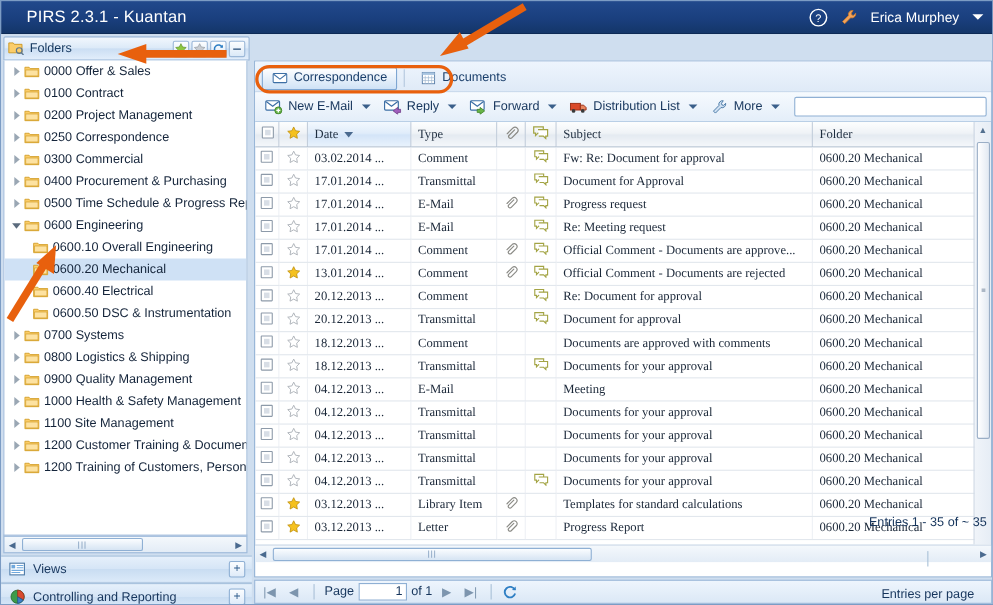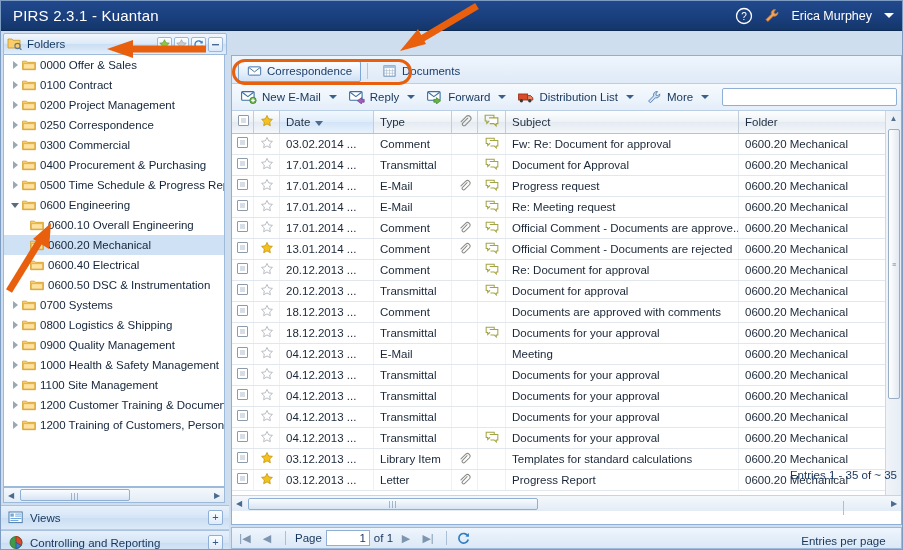--- a/index.html
+++ b/index.html
@@ -23,21 +23,21 @@
   
   .titlebar {
     position: absolute; left: 0; top: 0; width: 903px; height: 30px;
     background: linear-gradient(to bottom, #1d4383 0%, #173a76 50%, #12追 100%);
     background: linear-gradient(to bottom, #21498c 0%, #1a3f7e 55%, #143669 100%);
     border-bottom: 1px solid #0d2a55;
     display: flex; align-items: center;
   }
   .app-title {
     color: #ffffff; font-size: 15px; letter-spacing: 0.2px;
-    margin-left: 12px; white-space: nowrap;
+    margin-left: 23px; white-space: nowrap;
   }
   .titlebar-right {
     margin-left: auto; display: flex; align-items: center; gap: 10px;
     margin-right: 10px;
   }
   .tb-icon { width: 18px; height: 18px; display:block; }
   .username { color: #fff; font-size: 12.5px; }
   .caret-down-white {
     width: 0; height: 0; border-left: 5px solid transparent;
     border-right: 5px solid transparent; border-top: 5px solid #ffffff;
@@ -173,21 +173,21 @@
     width:0;height:0;border-left:4px solid transparent;border-right:4px solid transparent;
     border-top:4px solid #3a5f8a; margin: 0 7px 0 3px;
   }
   .tb-search {
     margin-left: 6px; flex: 1; height: 18px; background: #fff;
     border: 1px solid #8fb0d4; border-radius: 2px;
   }
 
   
   .grid-wrap { position: relative; height: 384px; overflow: hidden; }
-  table.grid { border-collapse: collapse; width: 655px; table-layout: fixed; }
+  table.grid { border-collapse: collapse; width: 655px; table-layout: fixed; font-family: Liberation Serif, serif; }
   table.grid th {
     height: 22px; font-weight: normal; font-size: 11.5px; color: #1e2d3f;
     background: linear-gradient(to bottom,#fdfefe 0%,#eef2f6 48%,#e4eaf1 52%,#f4f7fa 100%);
     border-right: 1px solid #c3cedb; border-bottom: 1px solid #b4c2d2;
     text-align: left; padding: 0 6px; white-space: nowrap;
   }
   table.grid th.sorted {
     background: linear-gradient(to bottom,#f2f8fe 0%,#dfecfa 48%,#d3e4f8 52%,#e8f2fc 100%);
   }
   table.grid td {

